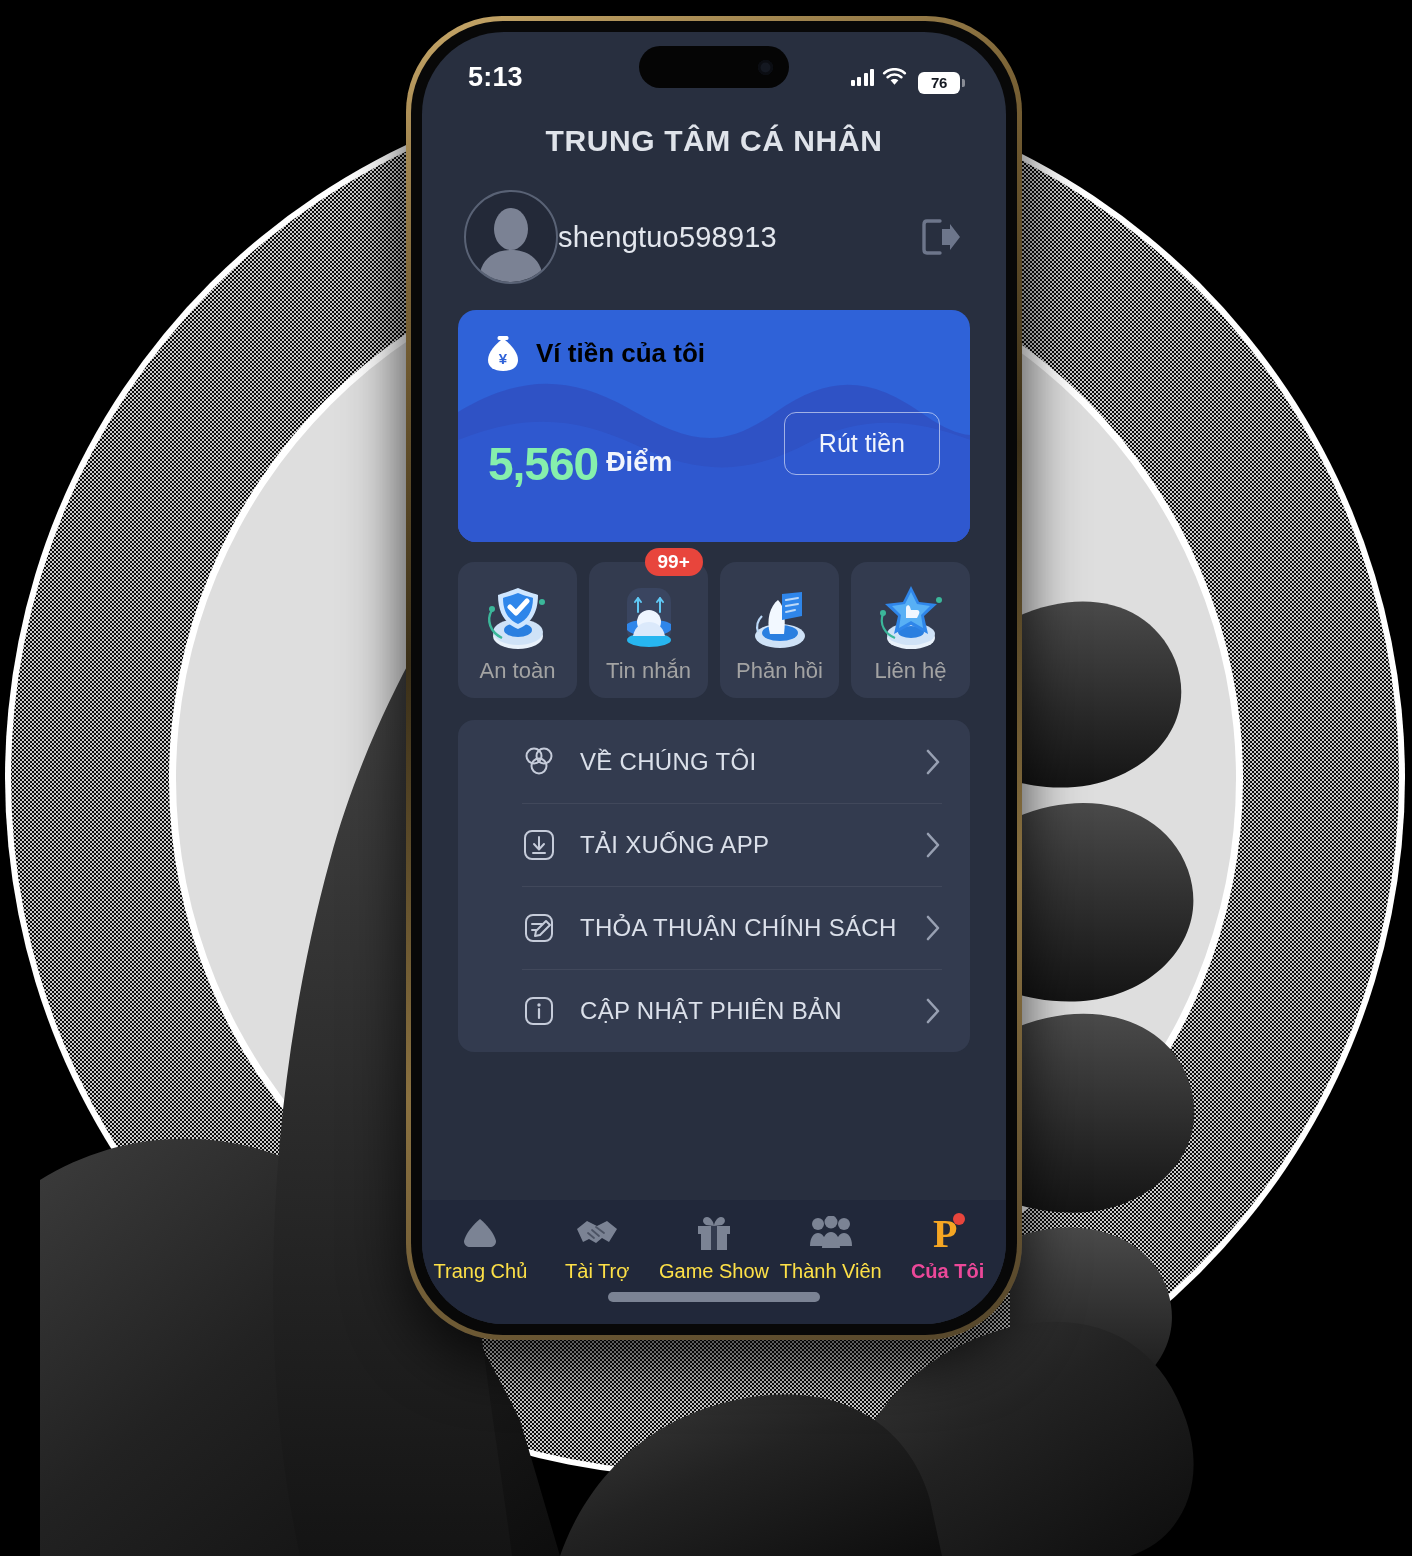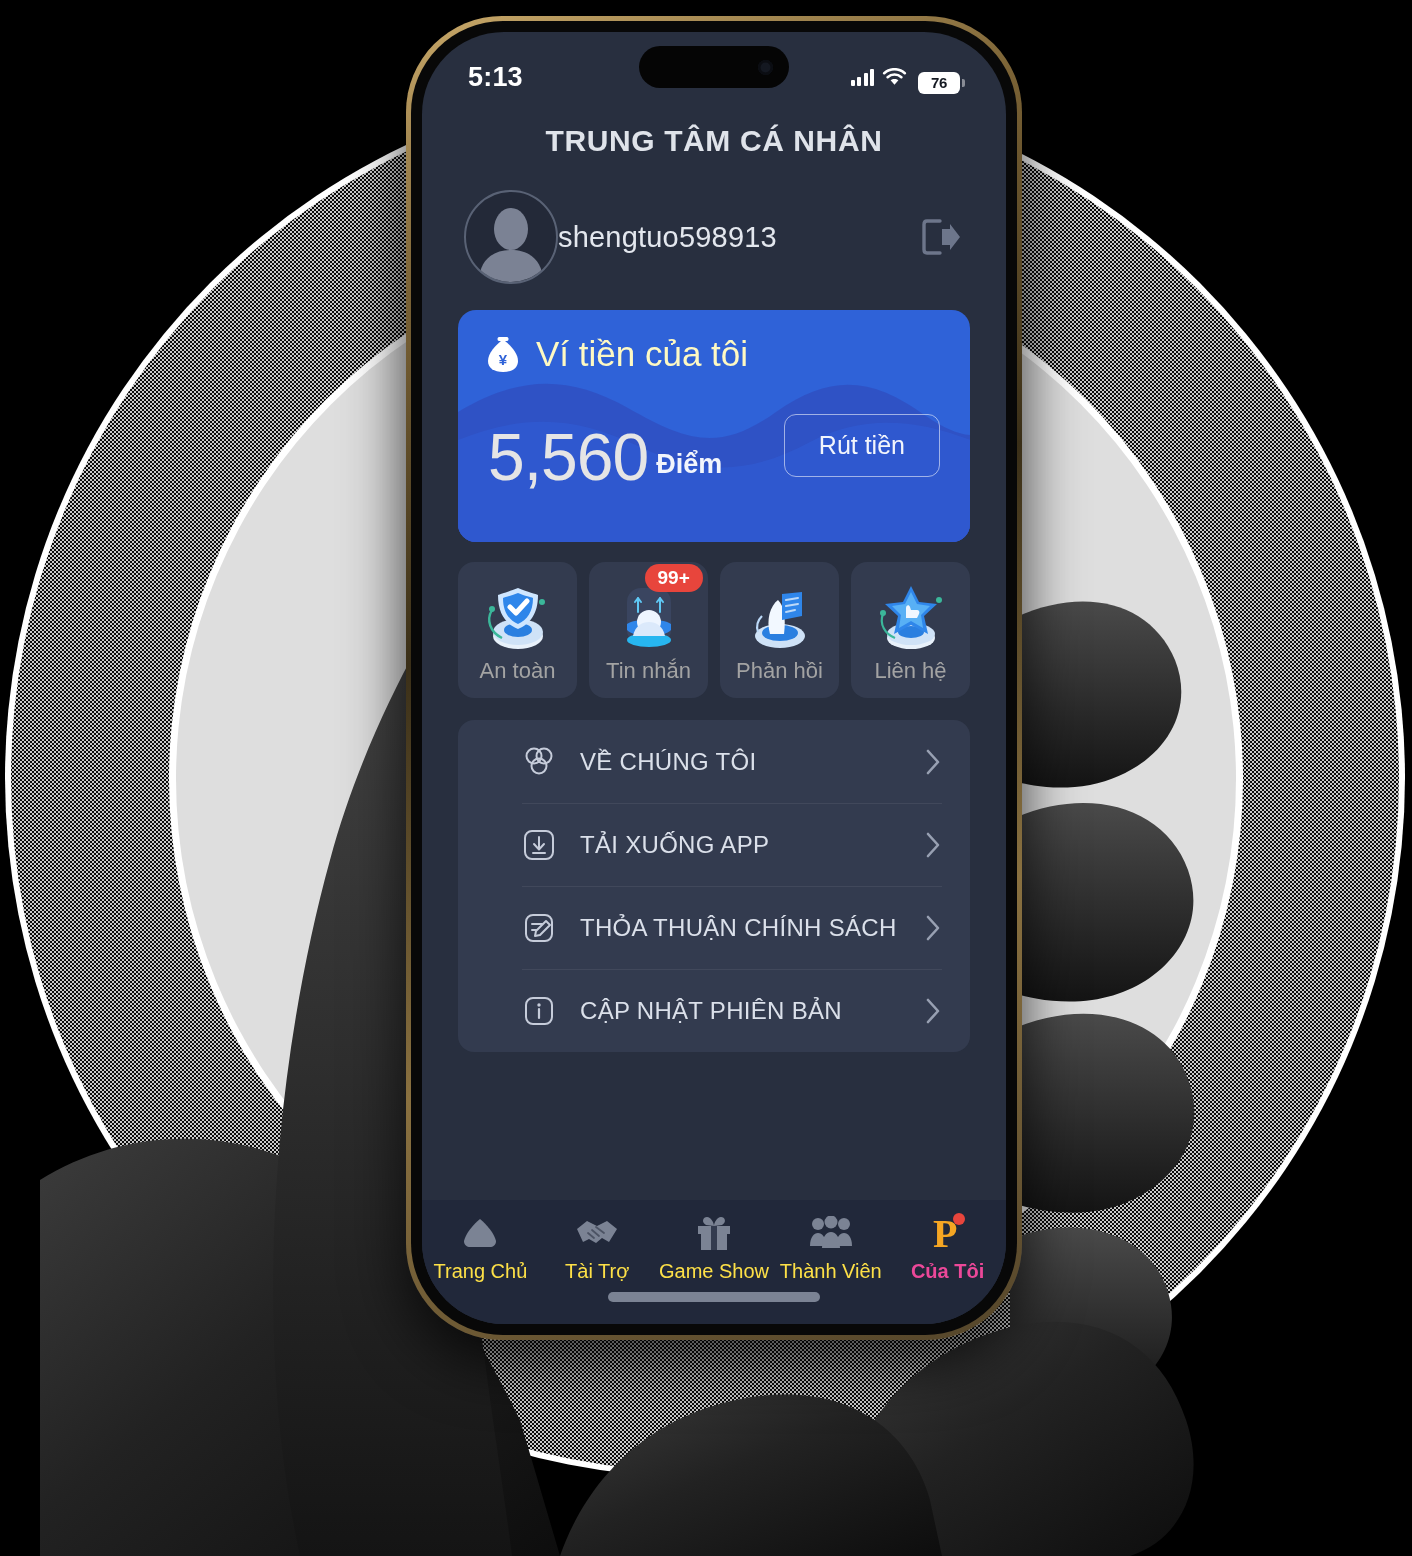--- a/index.html
+++ b/index.html
@@ -148,27 +148,27 @@
     position: relative; margin: 26px 36px 0 36px;
     height: 232px; border-radius: 18px;
     background: #2f62d8; overflow: hidden;
   }
   .wallet .waves { position:absolute; left:0; right:0; top:58px; height:174px; }
   .wallet-head {
     position: relative; z-index:2;
     display:flex; align-items:center; gap:16px;
     padding: 24px 0 0 28px;
   }
-  .wallet-head .title { color:#fef9c3; font-size:35px; font-weight:400; }
+  .wallet-head .title { color:#000000; font-size:26px; font-weight:700; }
   .wallet-body {
     position:relative; z-index:2;
     display:flex; align-items:flex-end;
     padding: 40px 30px 0 30px;
   }
-  .pts-num { color:#e5e5e5; font-size:66px; font-weight:400; line-height:.95; letter-spacing:-1px; }
+  .pts-num { color:#86efac; font-size:46px; font-weight:700; line-height:.95; letter-spacing:-1px; }
   .pts-unit { color:#f2f5fc; font-size:27px; font-weight:700; margin-left:8px; margin-bottom:9px; }
   .withdraw {
     margin-left:auto; margin-bottom:12px;
     border:1.5px solid rgba(255,255,255,.55);
     color:#f2f5fc; font-size:25px;
     border-radius: 12px; padding: 16px 34px;
     background: transparent; cursor:pointer;
   }
 
   
@@ -179,21 +179,21 @@
     position: relative; flex:1; height: 136px;
     background:#333b4f; border-radius: 16px;
     display:flex; flex-direction:column; align-items:center; justify-content:flex-end;
     padding-bottom: 14px; cursor:pointer;
   }
   .tile .ico { width: 76px; height: 76px; margin-bottom: 2px; }
   .tile .lbl { color:#a3a3a3; font-size:22px; }
   .badge {
     position:absolute; top:-14px; left: 50%; transform: translateX(-4px);
     background:#e8453c; color:#fff; font-size:19px; font-weight:700;
-    border-radius: 18px; padding: 4px 13px 5px; line-height:1;margin-top:16px;
+    border-radius: 18px; padding: 4px 13px 5px; line-height:1;
   }
 
   
   .menu {
     margin: 22px 36px 0 36px;
     background:#333b4f; border-radius: 16px; overflow:hidden;
   }
   .mrow {
     display:flex; align-items:center; gap:24px;
     height: 83px; padding: 0 28px; cursor:pointer;

